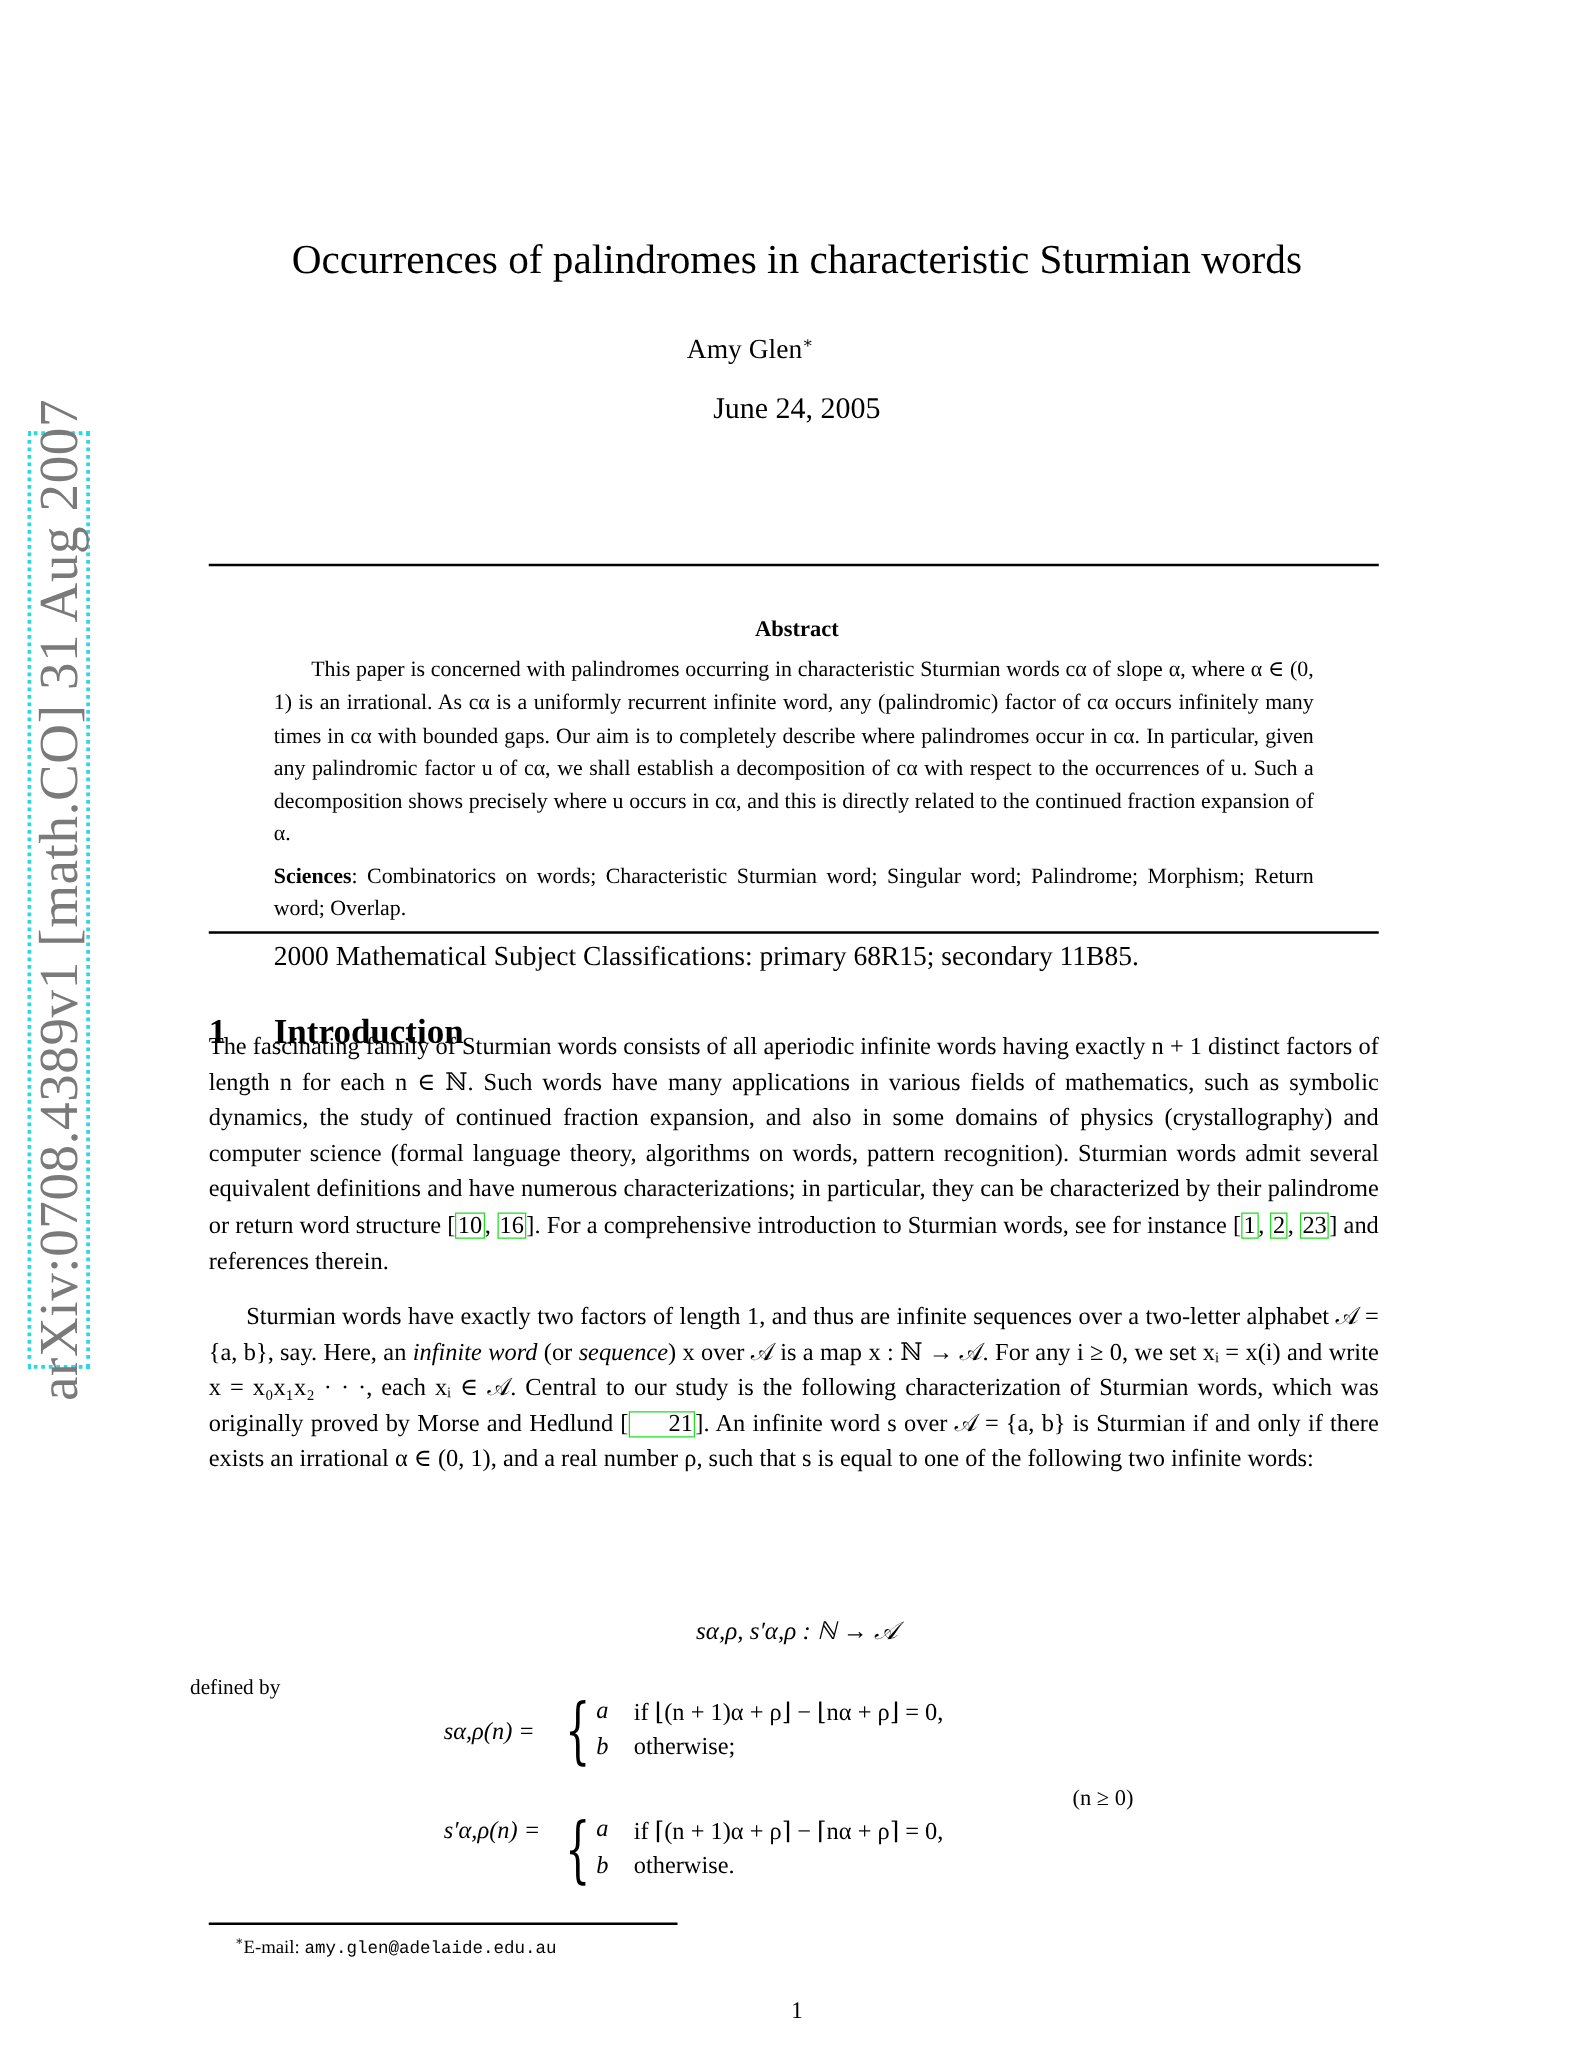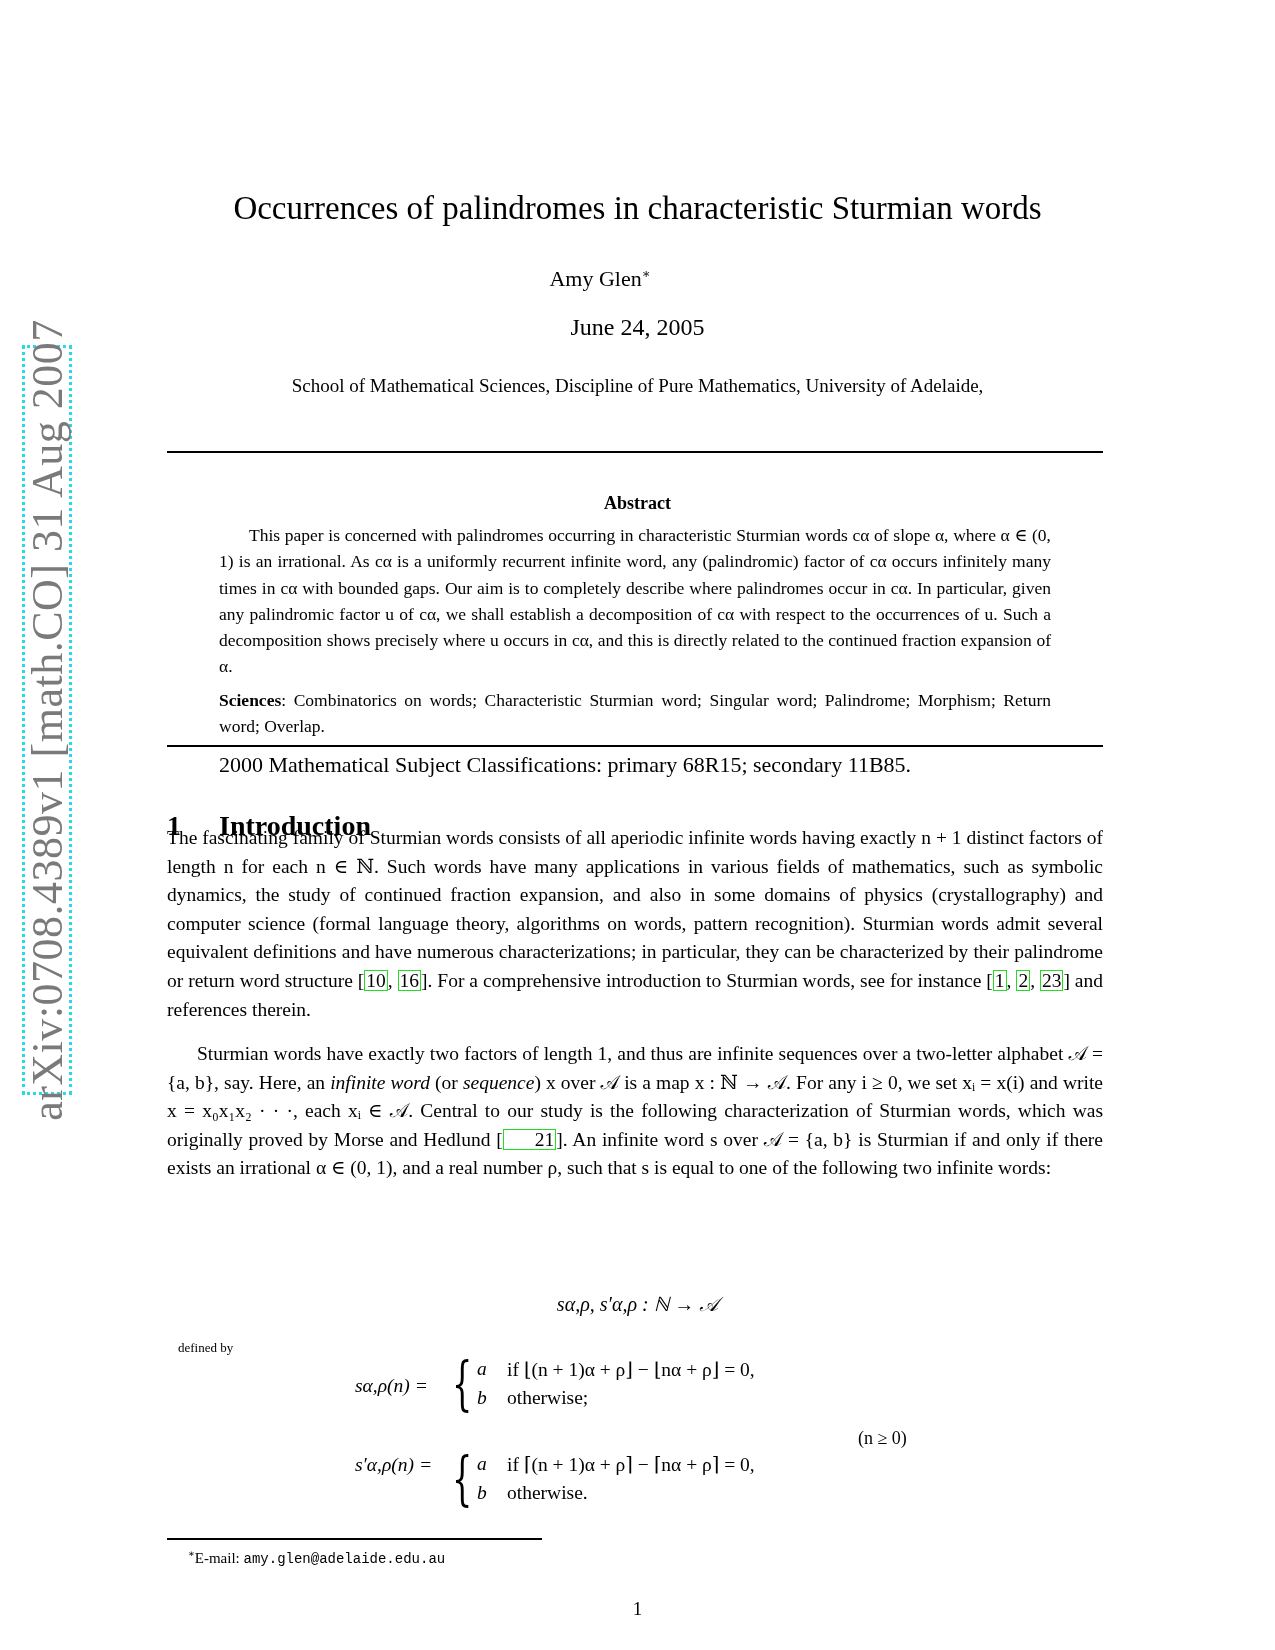--- a/index.html
+++ b/index.html
@@ -35,21 +35,21 @@
   .body-para {
     position: absolute; left: 167px; width: 936px; font-size: 19.5px;
     line-height: 28.6px; text-align: justify;
   }
   .indent { text-indent: 30px; }
   .cite {
     border: 1.5px solid #22dd22; padding: 0 1px; display: inline-block; line-height: 19px;
   }
   i, .m { font-style: italic; }
   .display-1 { position: absolute; top: 1290px; left: 0; width: 1275px; text-align: center; font-size: 20px; }
-  .defined-by { position: absolute; top: 1340px; left: 178px; font-size: 13px; }
+  .defined-by { position: absolute; top: 1340px; left: 152px; font-size: 17px; }
   .case-block { position: absolute; font-size: 19.5px; }
   .brace { position: absolute; font-size: 58px; line-height: 58px; font-family: "DejaVu Serif", serif; font-weight: 100; transform: scaleX(0.55); transform-origin: left; }
   .case-row { position: absolute; white-space: nowrap; }
   .cond-label { position: absolute; left: 858px; top: 1428px; font-size: 18px; }
   .footnote-rule { position: absolute; left: 167px; top: 1538px; width: 375px; height: 2px; background: #000; }
   .footnote { position: absolute; left: 188px; top: 1548px; font-size: 15px; }
   .footnote sup { font-size: 10px; }
   .footnote .mono { font-family: "Liberation Mono", "DejaVu Sans Mono", monospace; font-size: 14px; }
   .page-number { position: absolute; top: 1598px; left: 0; width: 1275px; text-align: center; font-size: 19px; }
 </style>
@@ -59,21 +59,20 @@
 <div class="arxiv-stamp">
   <span>arXiv:0708.4389v1  [math.CO]  31 Aug 2007</span>
 </div>
 
 <div class="title">Occurrences of palindromes in characteristic Sturmian words</div>
 <div class="author">
   <span>Amy Glen</span><sup>∗</sup>
 </div>
 <div class="date">June 24, 2005</div>
 <div class="affil">
-  <div>School of Mathematical Sciences, Discipline of Pure Mathematics, University of Adelaide,</div>
 </div>
 
 <div class="rule" style="top:451px;"></div>
 <div class="abstract-title">Abstract</div>
 <div class="abstract-body">This paper is concerned with palindromes occurring in characteristic Sturmian words cα of slope α, where α ∈ (0, 1) is an irrational. As cα is a uniformly recurrent infinite word, any (palindromic) factor of cα occurs infinitely many times in cα with bounded gaps. Our aim is to completely describe where palindromes occur in cα. In particular, given any palindromic factor u of cα, we shall establish a decomposition of cα with respect to the occurrences of u. Such a decomposition shows precisely where u occurs in cα, and this is directly related to the continued fraction expansion of α.</div>
 <div class="keywords"><b>Sciences</b><span>: Combinatorics on words; Characteristic Sturmian word; Singular word; Palindrome; Morphism; Return word; Overlap.</span></div>
 <div class="msc">2000 Mathematical Subject Classifications: primary 68R15; secondary 11B85.</div>
 <div class="rule" style="top:745px;"></div>
 
 <div class="section-heading">

